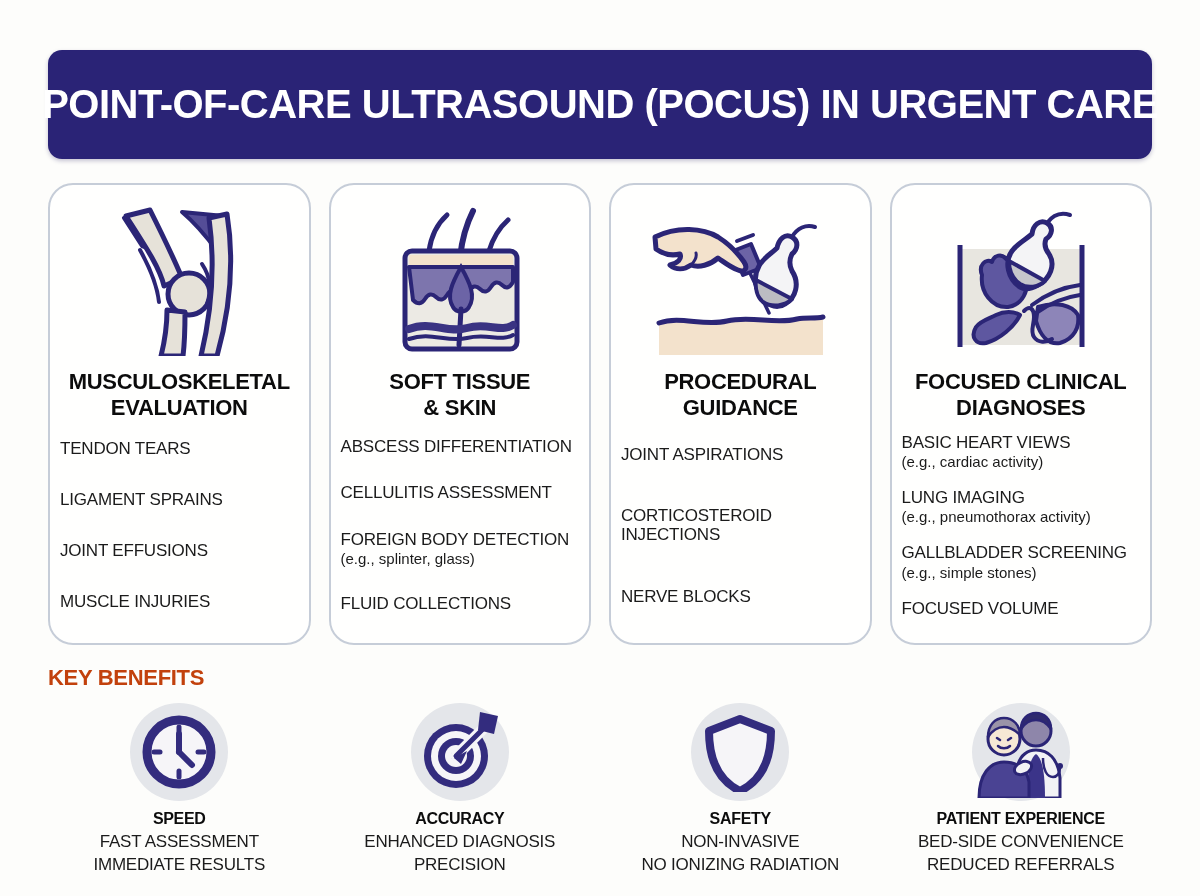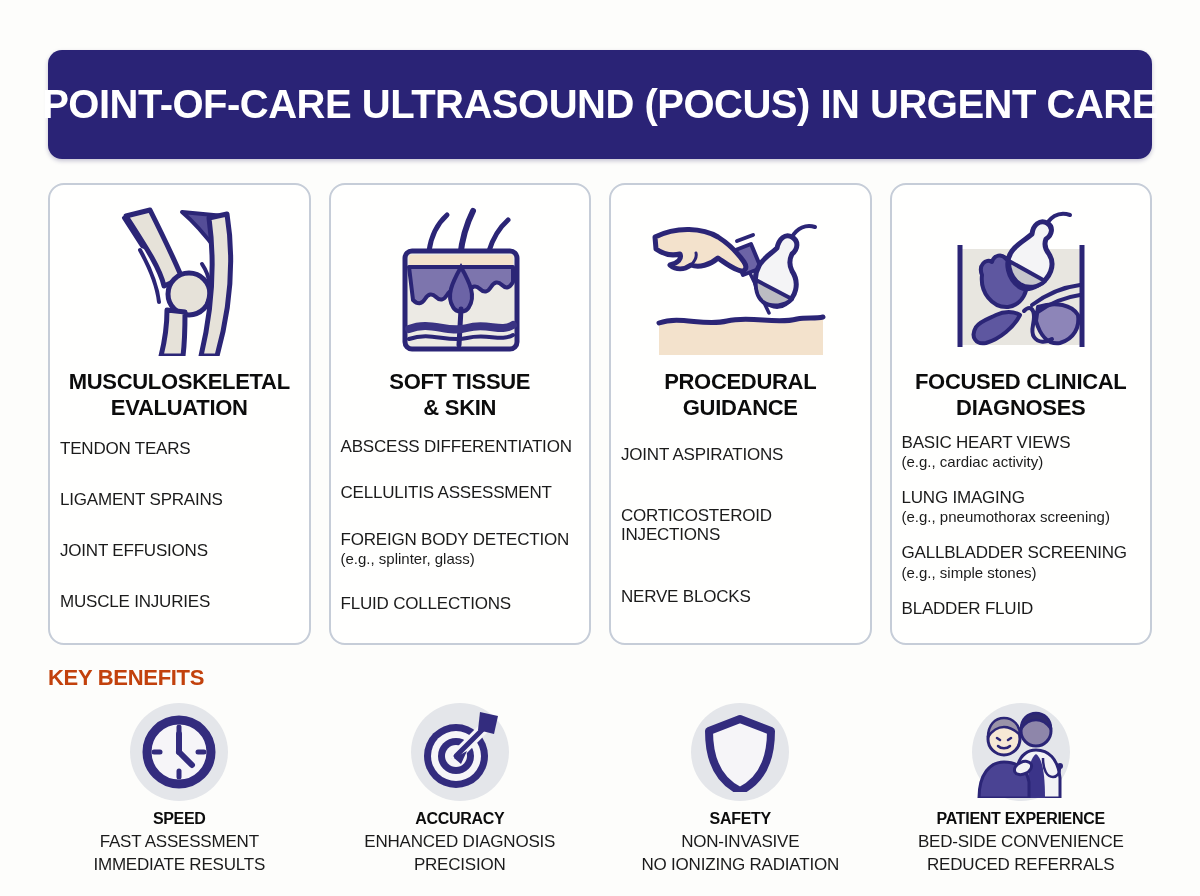--- a/index.html
+++ b/index.html
@@ -29,21 +29,21 @@
 
   
   .cards {
     margin-top:24px;
     display:grid; grid-template-columns:repeat(4,1fr); gap:18px;
     height:462px;
   }
   .card {
     background:#fffffe;
     border:2px solid #c6cdd8;
-    border-radius:16px;
+    border-radius:25px;
     padding:20px 8px 16px;
     display:flex; flex-direction:column; align-items:center;
   }
   .card-icon {
     height:152px; display:flex; align-items:center; justify-content:center;
     flex:0 0 auto;
   }
   .card-title {
     margin:12px 0 2px;
     font-size:22px; font-weight:bold; line-height:1.2;
@@ -188,27 +188,27 @@
       </div>
       <h2 class="card-title">FOCUSED CLINICAL
 DIAGNOSES</h2>
       <ul class="card-items">
         <li>
           <div class="item-text">BASIC HEART VIEWS</div>
           <div class="item-note">(e.g., cardiac activity)</div>
         </li>
         <li>
           <div class="item-text">LUNG IMAGING</div>
-          <div class="item-note">(e.g., pneumothorax screening)</div>
+          <div class="item-note">(e.g., pneumothorax activity)</div>
         </li>
         <li>
           <div class="item-text">GALLBLADDER SCREENING</div>
           <div class="item-note">(e.g., simple stones)</div>
         </li>
-        <li><span class="item-text">BLADDER FLUID</span></li>
+        <li><span class="item-text">FOCUSED VOLUME</span></li>
       </ul>
     </section>
   </main>
 
   <section class="benefits">
     <h2 class="benefits-heading">KEY BENEFITS</h2>
     <div class="benefit-grid">
 
       <div class="benefit">
         <div class="benefit-circle">

